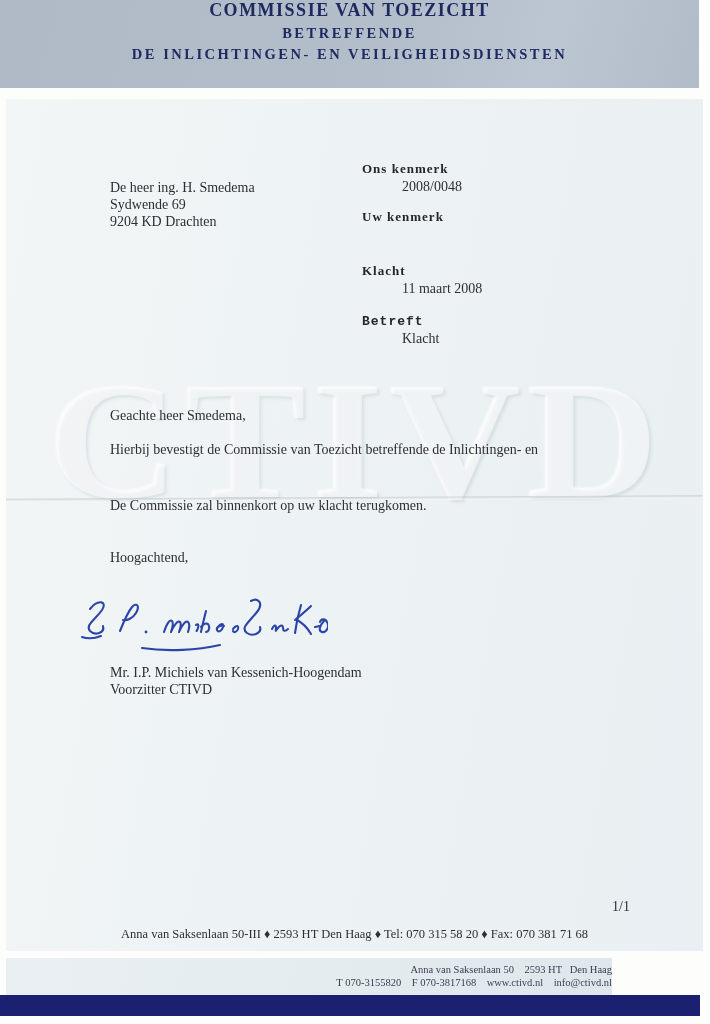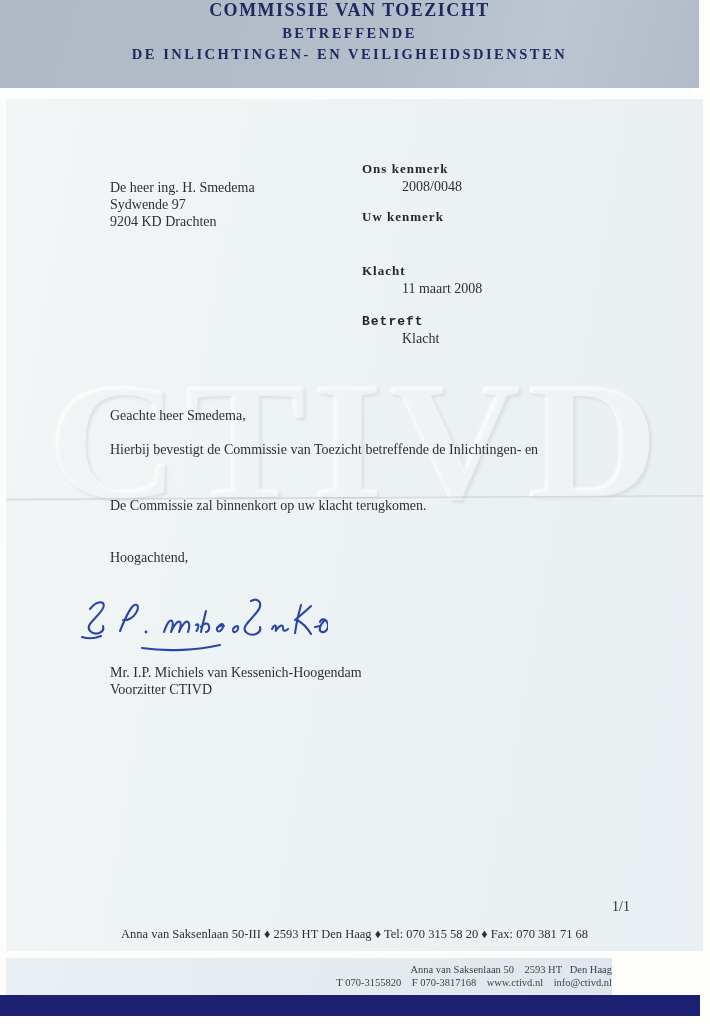--- a/index.html
+++ b/index.html
@@ -112,21 +112,21 @@
     <div class="header-line3">DE INLICHTINGEN- EN VEILIGHEIDSDIENSTEN</div>
   </div>
 
   <div class="page">
 
     <div class="watermark">CTIVD</div>
     <div class="crease"></div>
 
     <div class="abs ink" style="left:64px; top:80px;">
       <div>De heer ing. H. Smedema</div>
-      <div>Sydwende 97</div>
+      <div>Sydwende 69</div>
       <div>9204 KD Drachten</div>
     </div>
 
     <div class="abs" style="left:356px; top:62px;">
       <div class="label">Ons kenmerk</div>
       <div class="ink" style="margin-top:1px;">2008/0048</div>
       <div class="label" style="margin-top:14px;">Uw kenmerk</div>
       <div class="label" style="margin-top:38px;">Klacht</div>
       <div class="ink" style="margin-top:1px;">11 maart 2008</div>
       <div class="label" style="margin-top:17px;font-family:Liberation Mono, monospace;">Betreft</div>

